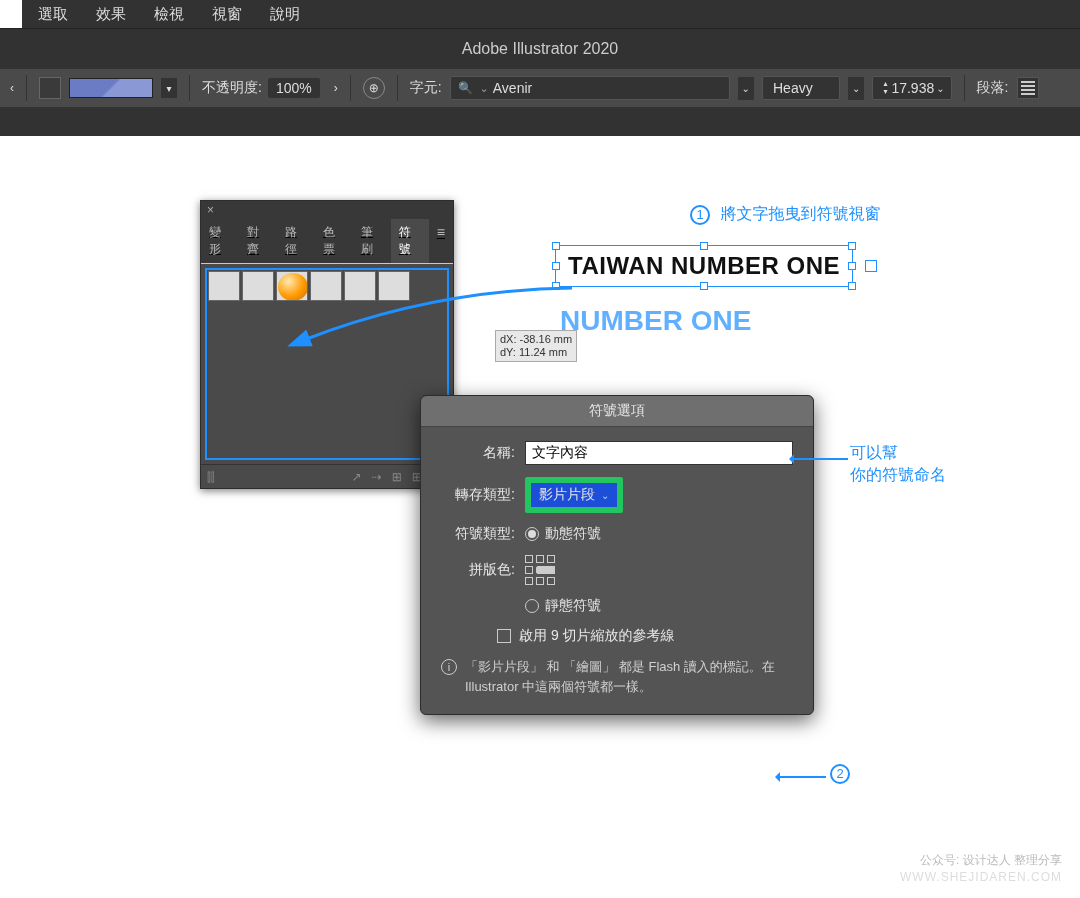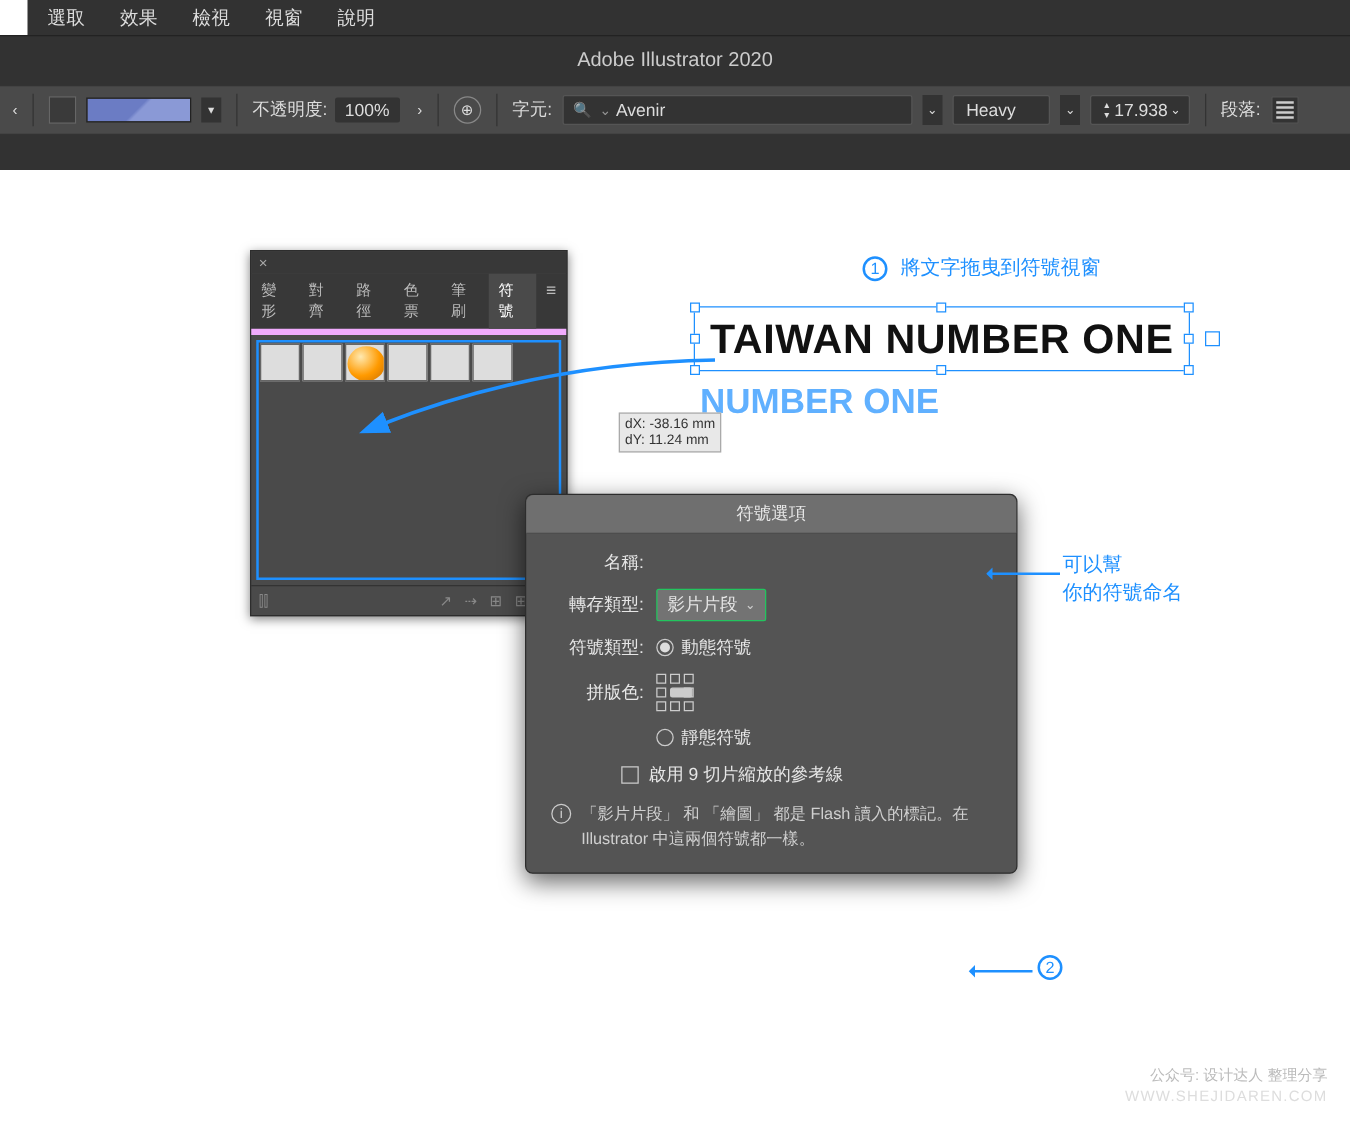--- a/index.html
+++ b/index.html
@@ -32,34 +32,34 @@
   
   .substrip { width:1080px; height:28px; background:#323232; }
 
   
   .canvas { position:absolute; left:0; top:136px; width:1080px; height:762px; background:#fff; }
 
   
   .symbols-panel { position:absolute; left:200px; top:200px; width:254px; background:#4a4a4a; border:1px solid #2d2d2d; box-shadow:0 2px 8px rgba(0,0,0,.5); }
   .sym-titlebar{height:18px;background:#383838;display:flex;align-items:center;padding-left:6px;}
   .sym-titlebar .x{color:#aaa;font-size:12px;cursor:pointer;}
-  .sym-tabs{display:flex;background:#383838;border-bottom:5px solid #f0abfc;}
+  .sym-tabs{display:flex;background:#383838;border-bottom:1px solid #f0abfc;text-decoration:underline;}
   .sym-tab{padding:5px 8px;font-size:12px;color:#bbb;cursor:pointer;}
   .sym-tab.active{background:#4a4a4a;color:#fff;}
   .sym-menu{margin-left:auto;padding:5px 8px;color:#bbb;font-size:14px;cursor:pointer;}
   .sym-grid{border:2px solid #1e90ff; margin:4px;height:192px;background:#4a4a4a;display:flex;flex-wrap:wrap;align-content:flex-start;}
   .sym-grid .thumb{width:32px;height:30px;border:1px solid #666;margin:1px;background:#ddd; overflow:hidden;}
   .sym-footer{height:24px;border-top:1px solid #333;display:flex;align-items:center;padding:0 6px;gap:10px;color:#888;}
   .sym-footer .ico{font-size:12px;cursor:pointer;}
 
   
   .text-obj{position:absolute;left:555px;top:245px;}
   .bbox{border:1px solid #1e90ff;padding:6px 12px;position:relative;}
   .bbox .handle{width:8px;height:8px;border:1px solid #1e90ff;background:#fff;position:absolute;}
-  .text-main{font-size:33px;font-weight:900;color:#111;letter-spacing:.5px;white-space:nowrap;}
+  .text-main{font-size:24px;font-weight:900;color:#111;letter-spacing:.5px;white-space:nowrap;}
   .text-ghost{position:absolute;left:560px;top:305px;font-size:28px;font-weight:900;color:#1e90ff;opacity:.7;}
   .drag-label{position:absolute;left:495px;top:330px;font-size:11px;background:#e8e8e8;border:1px solid #aaa;padding:2px 4px;color:#333;line-height:1.2;}
 
   
   .anno1{position:absolute;left:690px;top:204px;color:#1e90ff;font-size:16px;}
   .circle-num{display:inline-flex;width:20px;height:20px;border:2px solid #1e90ff;border-radius:50%;align-items:center;justify-content:center;font-size:13px;margin-right:6px;}
 
   
   .anno-name{position:absolute;left:850px;top:442px;color:#1e90ff;font-size:16px;line-height:1.4;}
   .anno-name-arrow{position:absolute;left:790px;top:458px;width:58px;height:2px;background:#1e90ff;}
@@ -70,21 +70,21 @@
   .anno2-arrow{position:absolute;left:776px;top:776px;width:50px;height:2px;background:#1e90ff;}
   .anno2-arrow::before{content:'';position:absolute;left:-6px;top:-4px;border:5px solid transparent;border-right-color:#1e90ff;}
 
   
   .dialog{position:absolute;left:420px;top:395px;width:394px;background:#545454;border:1px solid #2d2d2d;border-radius:6px;box-shadow:0 6px 20px rgba(0,0,0,.6);color:#e6e6e6;font-size:14px;}
   .dlg-title{background:#6f6f6f;border-radius:6px 6px 0 0;text-align:center;padding:6px;border-bottom:1px solid #444;}
   .dlg-body{padding:14px 20px 18px;}
   .row{display:flex;align-items:center;margin-bottom:12px;}
   .row .lbl{width:74px;text-align:right;margin-right:10px;}
   .name-input{flex:1;height:24px;background:#fff;color:#000;border:1px solid #333;padding:2px 6px;font-size:14px;}
-  .sel{background:#737373;border:1px solid #22c55e;padding:3px 8px;border-radius:2px;display:flex;align-items:center;gap:6px;}
+  .sel{background:#1d4ed8;border:6px solid #22c55e;padding:3px 8px;border-radius:2px;display:flex;align-items:center;gap:6px;}
   .sel .caret{font-size:10px;opacity:.8;}
   .radio{width:14px;height:14px;border:1px solid #ccc;border-radius:50%;display:inline-flex;align-items:center;justify-content:center;margin-right:6px;}
   .radio.on::after{content:'';width:8px;height:8px;background:#ddd;border-radius:50%;}
   .reg-grid{display:inline-grid;grid-template-columns:repeat(3,8px);grid-template-rows:repeat(3,8px);gap:3px;}
   .reg-grid span{width:8px;height:8px;border:1px solid #ccc;}
   .reg-grid span.sel{background:#ccc;}
   .chk{width:14px;height:14px;border:1px solid #ccc;display:inline-block;margin-right:8px;}
   .info-row{display:flex;gap:8px;font-size:13px;color:#d0d0d0;line-height:1.5;margin-top:8px;}
   .info-ico{width:16px;height:16px;border:1.5px solid #ccc;border-radius:50%;display:flex;align-items:center;justify-content:center;font-size:11px;flex-shrink:0;margin-top:2px;}
   .dlg-buttons{display:flex;justify-content:flex-end;gap:14px;padding:10px 20px 18px;}
@@ -237,20 +237,21 @@
 <div class="anno1">
   <span class="circle-num">1</span>
   <span>將文字拖曳到符號視窗</span>
 </div>
 
 <div class="dialog">
   <div class="dlg-title">符號選項</div>
   <div class="dlg-body">
     <div class="row">
       <div class="lbl">名稱:</div>
+      <input class="name-input" value="文字內容" style="">
     </div>
     <div class="row">
       <div class="lbl">轉存類型:</div>
       <div class="sel">
         <span>影片片段</span>
         <span class="caret">⌄</span>
       </div>
     </div>
     <div class="row">
       <div class="lbl">符號類型:</div>

